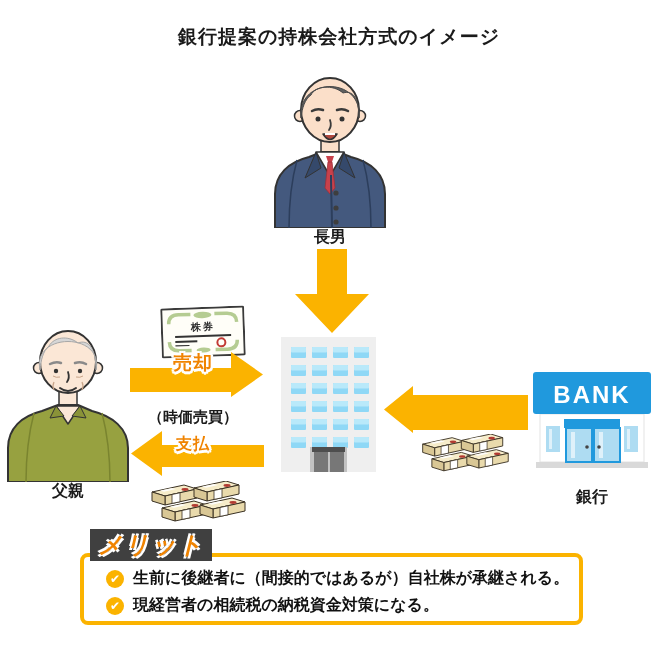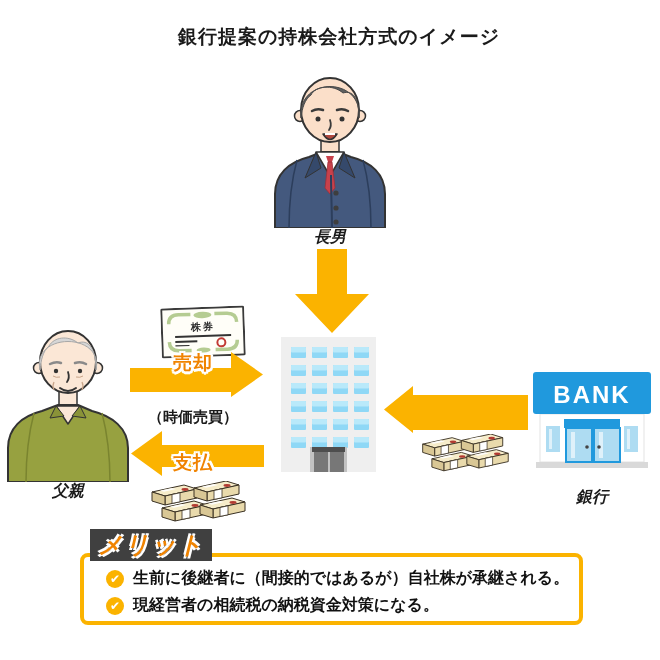--- a/index.html
+++ b/index.html
@@ -1,20 +1,20 @@
 <!DOCTYPE html>
 <html><head>
 <meta charset="utf-8">
 <style>
   html,body{margin:0;padding:0;background:#fff;}
   .canvas{position:relative;width:660px;height:660px;background:#ffffff;overflow:hidden;
           font-family:"Liberation Sans","DejaVu Sans",sans-serif;}
   .title{position:absolute;top:24px;left:0;width:100%;text-align:center;margin:0;
          font-size:19px;font-weight:bold;color:#1a1a1a;letter-spacing:1px;padding-left:9px;}
-  .label{position:absolute;font-weight:bold;font-size:16px;color:#1a1a1a;text-align:center;font-style:italic;}
+  .label{position:absolute;font-weight:bold;font-size:16px;color:#1a1a1a;text-align:center;}
   .son-label{left:290px;top:227px;width:80px;}
   .father-label{left:28px;top:481px;width:80px;}
   .holding-label{left:269px;top:487px;width:122px;font-size:17px;}
   .bank-label{left:552px;top:487px;width:80px;}
   .abs{position:absolute;}
   .svg-son{left:267px;top:62px;}
   .svg-father{left:6px;top:312px;}
   .svg-building{left:281px;top:337px;}
   .svg-bank{left:533px;top:372px;}
   .svg-cert{left:161px;top:307px;transform:rotate(-2deg);}
@@ -22,21 +22,21 @@
   .a-sell{left:130px;top:351px;}
   .a-pay{left:130px;top:430px;}
   .a-loan{left:383px;top:385px;}
   .money-left{left:148px;top:481px;}
   .money-right{left:419px;top:434px;}
   .flow-label{position:absolute;font-weight:bold;color:#F08300;text-align:center;letter-spacing:1px;
     text-shadow:-2px -2px 0 #fff,2px -2px 0 #fff,-2px 2px 0 #fff,2px 2px 0 #fff,
                  0 -2.5px 0 #fff,0 2.5px 0 #fff,-2.5px 0 0 #fff,2.5px 0 0 #fff;}
   .l-invest{left:274px;top:272px;width:114px;font-size:19px;}
   .l-sell{left:152px;top:350px;width:82px;font-size:19px;}
-  .l-pay{left:152px;top:434px;width:82px;font-size:19px;margin-top:16px;}
+  .l-pay{left:152px;top:434px;width:82px;font-size:16px;}
   .l-loan{left:392px;top:392px;width:142px;font-size:17px;}
   .market-note{position:absolute;left:123px;top:408px;width:140px;text-align:center;
                font-size:15px;font-weight:600;color:#1a1a1a;}
   .merit-box{position:absolute;left:80px;top:553px;width:503px;height:72px;box-sizing:border-box;
              border:4px solid #FBB300;border-radius:8px;padding:11px 0 0 22px;background:#fff;}
   .merit-title{position:absolute;left:90px;top:529px;z-index:2;background:#404040;padding:0 8px;
                font-size:24px;font-weight:bold;font-style:italic;color:#F08300;letter-spacing:2px;
                text-shadow:-2px -2px 0 #fff,2px -2px 0 #fff,-2px 2px 0 #fff,2px 2px 0 #fff;}
   .merit-item{display:flex;align-items:center;gap:9px;margin-bottom:6px;}
   .check{width:18px;height:18px;border-radius:50%;background:#FBB300;color:#fff;flex:0 0 18px;

